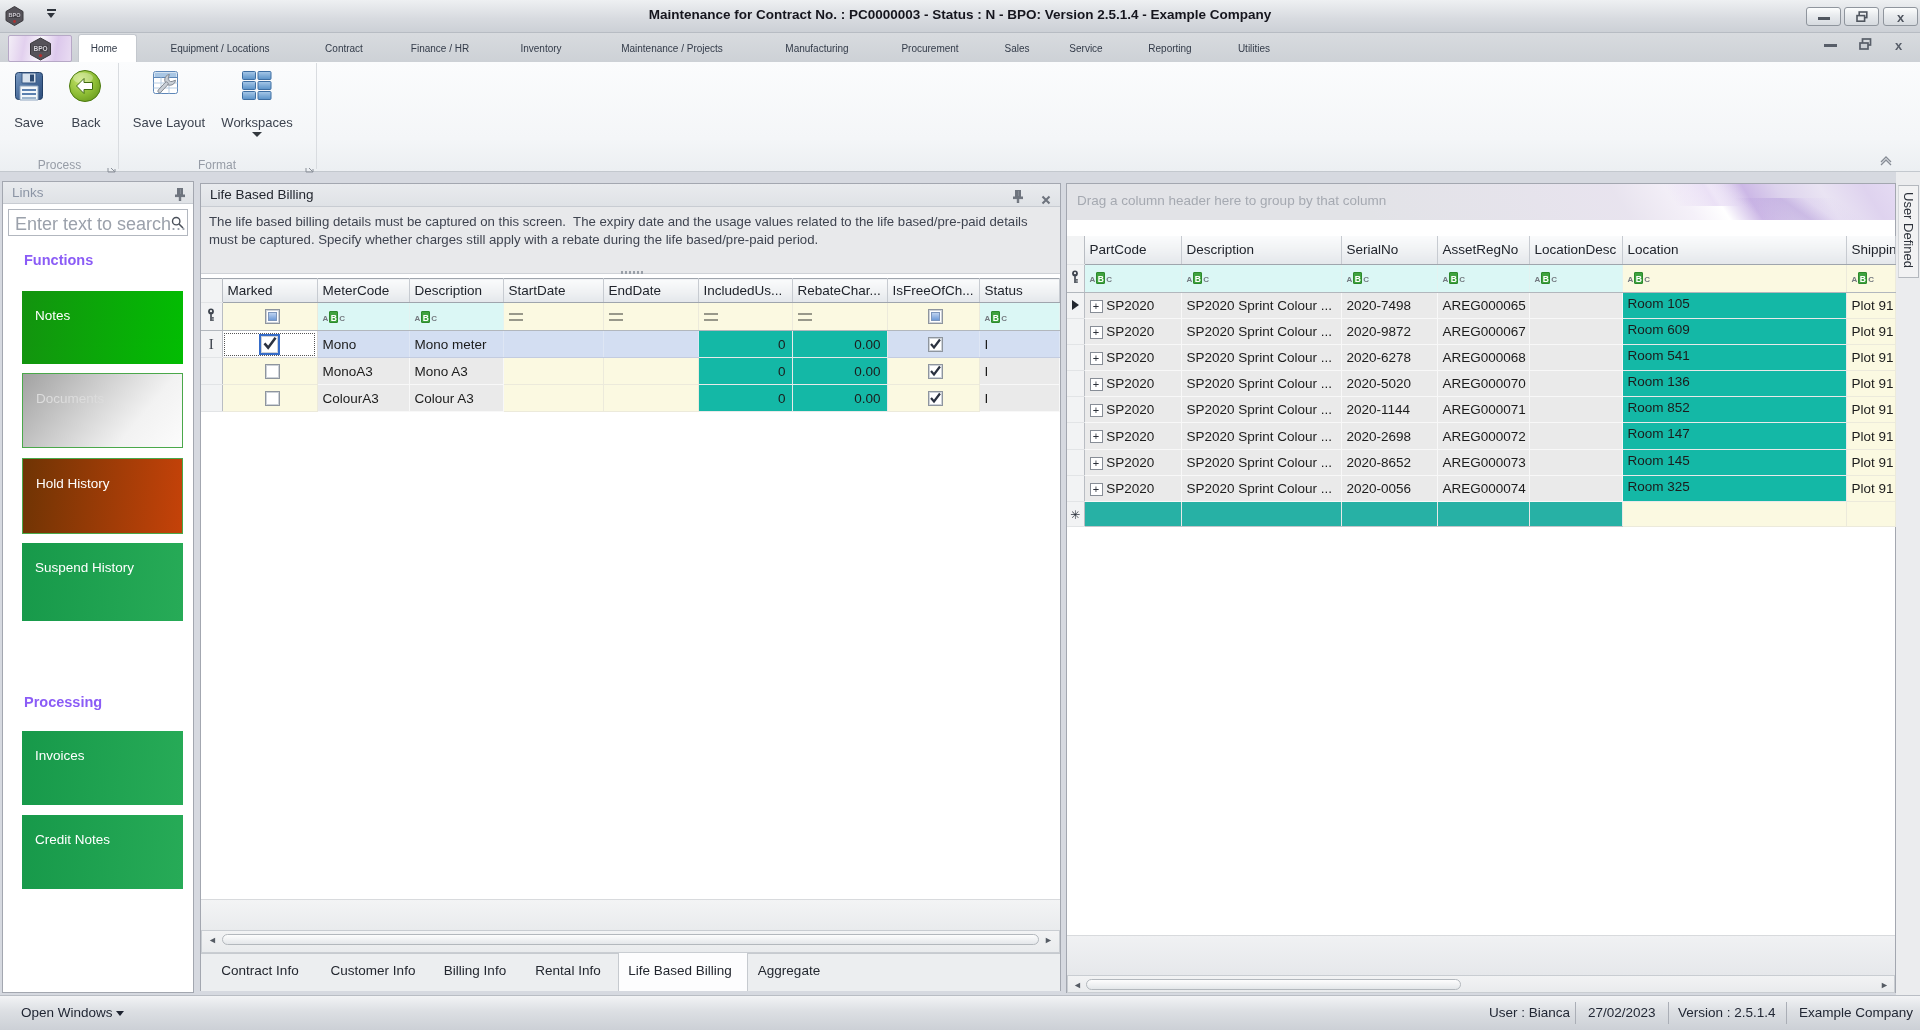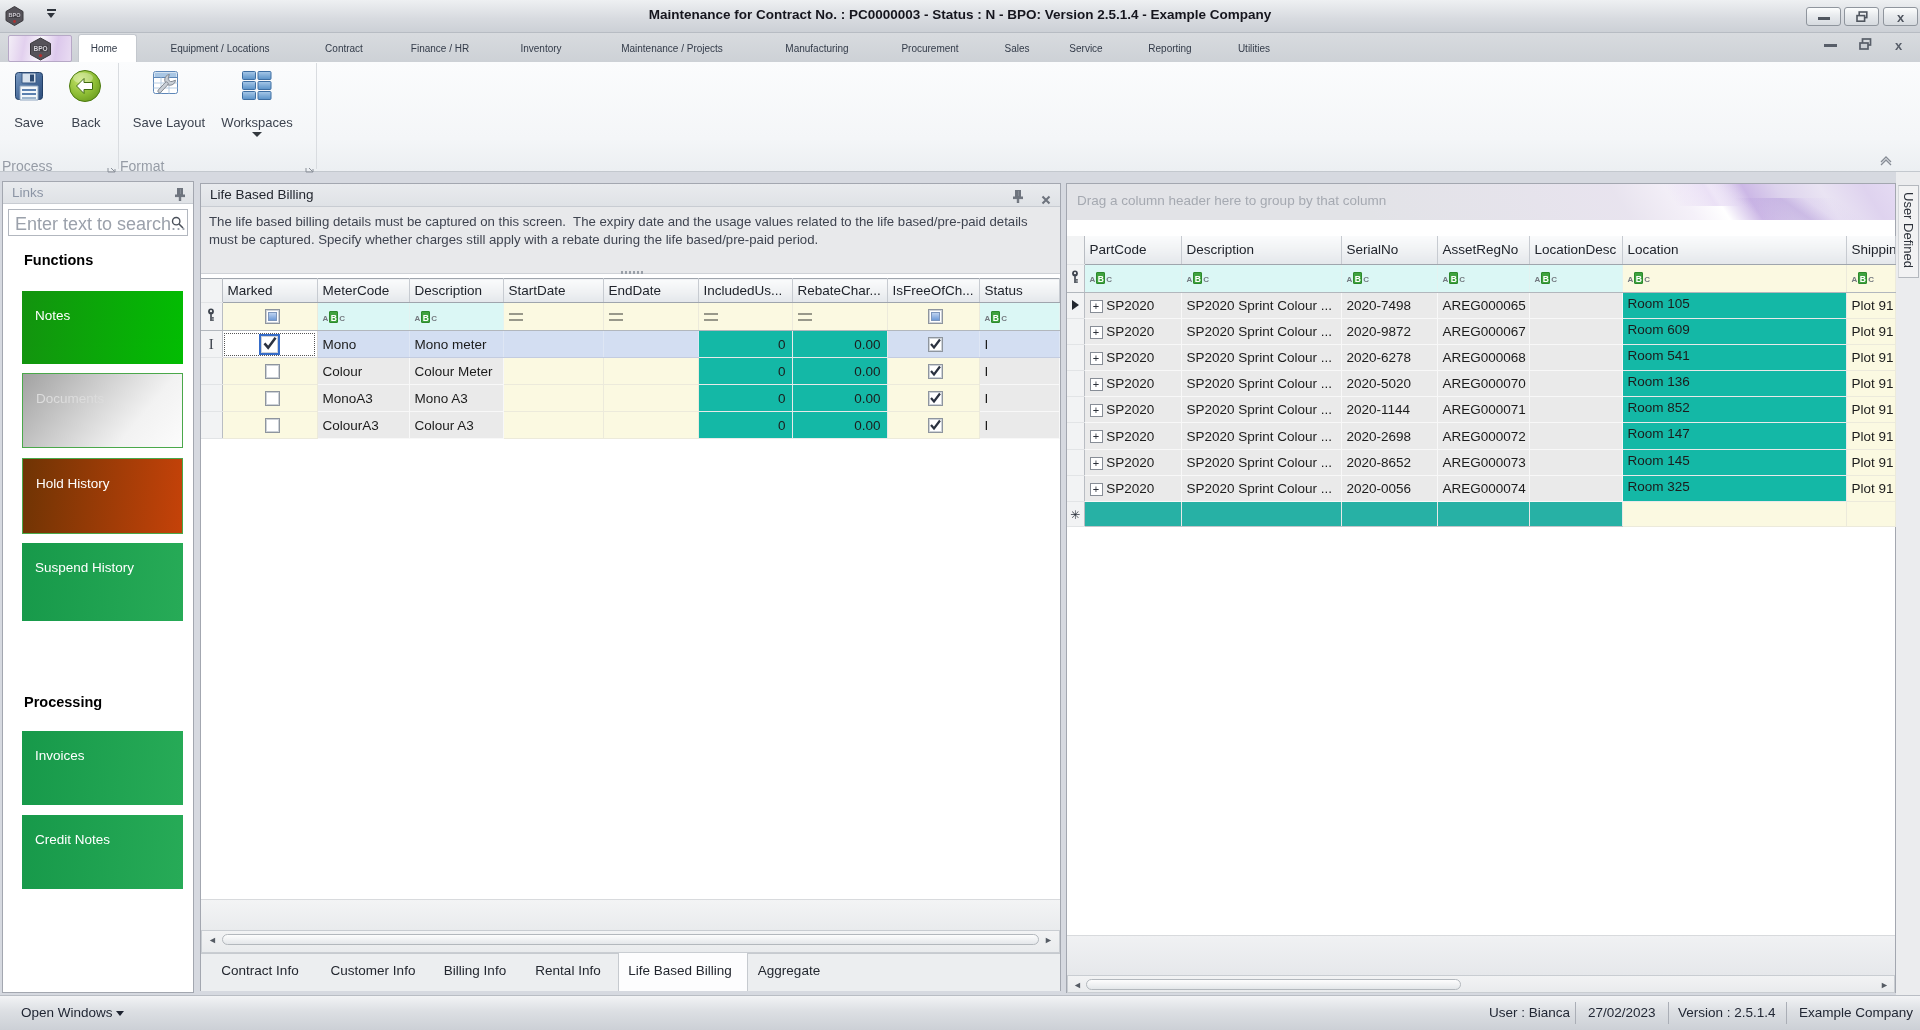--- a/index.html
+++ b/index.html
@@ -17,29 +17,29 @@
 #hometab{left:78px;top:1px;width:59px;height:28px;background:#fff;border:1px solid #c4c8ce;border-bottom:none;
   border-radius:3px 3px 0 0}
 #appbtn{left:8px;top:2px;width:64px;height:27px;border:1px solid #b6a8c6;border-radius:2px;
   background:linear-gradient(100deg,#f3eef7 0%,#e2d0ee 25%,#f8f5fb 50%,#dcc8ec 75%,#e9dcf2 100%)}
 .mdibtn{top:8px;color:#585e69;font-size:13px;font-weight:bold}
 
 #ribbon{left:0;top:62px;width:1920px;height:110px;background:linear-gradient(#fbfcfd,#f4f6f8 70%,#eceff2);
   border-bottom:1px solid #c3c8ce}
 .rsep{top:1px;width:1px;height:106px;background:#d9dce0}
 .rlabel{top:53px;transform:translateX(-50%);font-size:13px;color:#3c434f;white-space:nowrap}
-.rgroup{top:96px;height:17px;font-size:14px;color:#969ca6}
+.rgroup{top:96px;height:17px;text-align:center;font-size:12px;color:#969ca6}
 
 .panel{background:#fff;border:1px solid #a3a7b0}
 .phead{left:0;top:0;width:100%;height:23px;background:linear-gradient(#e9ebee,#dfe2e6);
   border-bottom:1px solid #c8ccd2;font-weight:normal;line-height:22px}
 
 #lpanel{left:2px;top:181px;width:192px;height:812px}
 .navbtn{left:19px;width:161px;color:#fff;font-size:13.5px;padding:17px 0 0 13px}
-.nbhead{left:21px;font-weight:bold;font-size:14.5px;color:#000000}
+.nbhead{left:21px;font-weight:bold;font-size:14.5px;color:#8b5cf6}
 
 .gtable{border-collapse:collapse;table-layout:fixed}
 .gtable td{overflow:hidden;white-space:nowrap;font-size:13.5px;padding:0 0 0 5px;
   border-right:1px solid #d9d9d9;border-bottom:1px solid #d9d9d9}
 td.hd{background:linear-gradient(#fafbfc,#eff1f3 55%,#e4e7eb);border-right:1px solid #c7cbd1;
   border-bottom:1px solid #9fa5ad;color:#20242c}
 td.ind{background:#f2f3f4;border-right:1px solid #b9bdc3;border-bottom:1px solid #e2e4e6;padding:0;text-align:center}
 td.y{background:#fbf9e1;border-right-color:#eceadb;border-bottom-color:#eceadb}
 td.g{background:#eaeaea;border-right-color:#f8f8f8;border-bottom-color:#f8f8f8}
 td.w{background:#14b8a6;border-right-color:#e9e9e9;border-bottom-color:#e9e9e9}
@@ -283,34 +283,20 @@
           <td class="w num">0</td>
           <td class="w num">0.00</td>
           <td class="b" style="text-align:center"><span class="cb chk"><svg width="13" height="13" viewBox="0 0 13 13" style="margin-top:0px">
                 <path d="M2 6 L5 9.5 L11 1.5" stroke="#2b3240" stroke-width="2.2" fill="none"></path>
               </svg></span></td>
           <td class="b">I</td>
         </tr>
         <tr style="height:27px">
           <td class="ind"></td>
           <td class="y" style="text-align:center"><span class="cb"></span></td>
-          <td class="g">Colour</td>
-          <td class="g">Colour Meter</td>
-          <td class="y"></td>
-          <td class="y"></td>
-          <td class="w num">0</td>
-          <td class="w num">0.00</td>
-          <td class="y" style="text-align:center"><span class="cb chk"><svg width="13" height="13" viewBox="0 0 13 13" style="margin-top:0px">
-                <path d="M2 6 L5 9.5 L11 1.5" stroke="#2b3240" stroke-width="2.2" fill="none"></path>
-              </svg></span></td>
-          <td class="g">I</td>
-        </tr>
-        <tr style="height:27px">
-          <td class="ind"></td>
-          <td class="y" style="text-align:center"><span class="cb"></span></td>
           <td class="g">MonoA3</td>
           <td class="g">Mono A3</td>
           <td class="y"></td>
           <td class="y"></td>
           <td class="w num">0</td>
           <td class="w num">0.00</td>
           <td class="y" style="text-align:center"><span class="cb chk"><svg width="13" height="13" viewBox="0 0 13 13" style="margin-top:0px">
                 <path d="M2 6 L5 9.5 L11 1.5" stroke="#2b3240" stroke-width="2.2" fill="none"></path>
               </svg></span></td>
           <td class="g">I</td>

